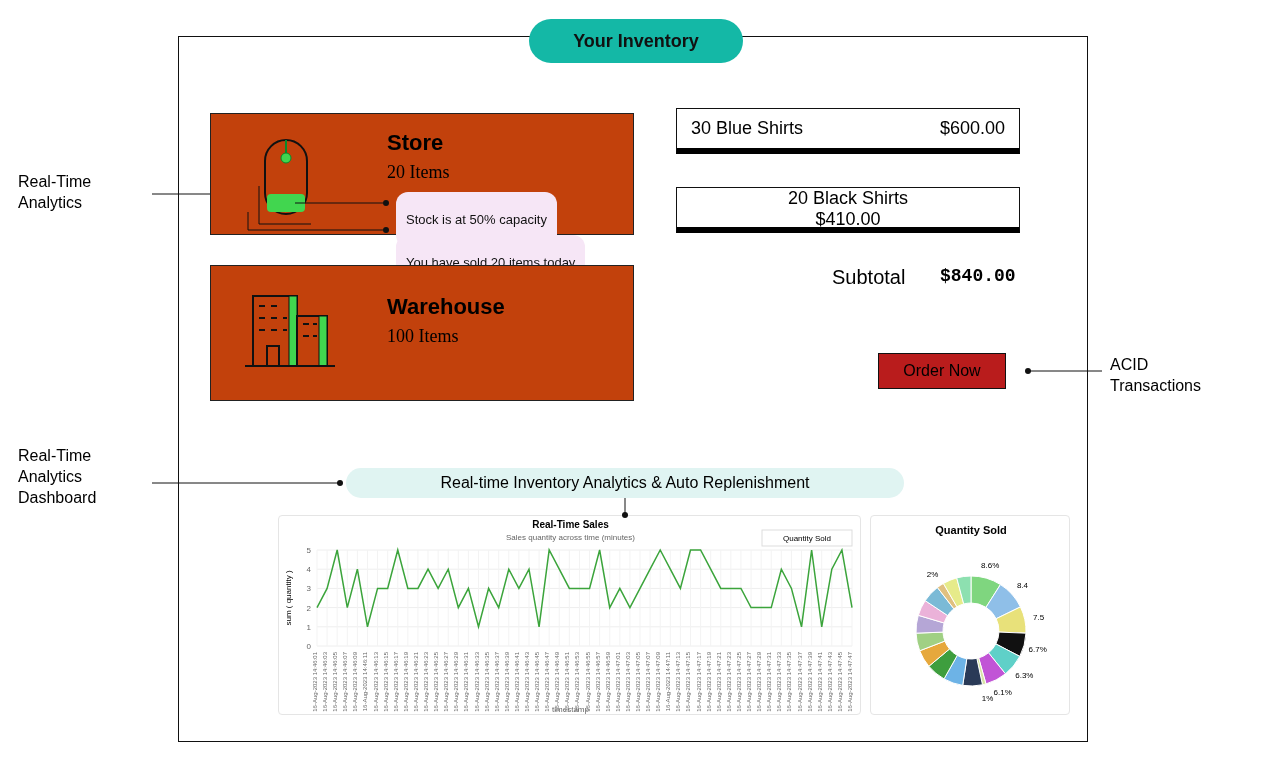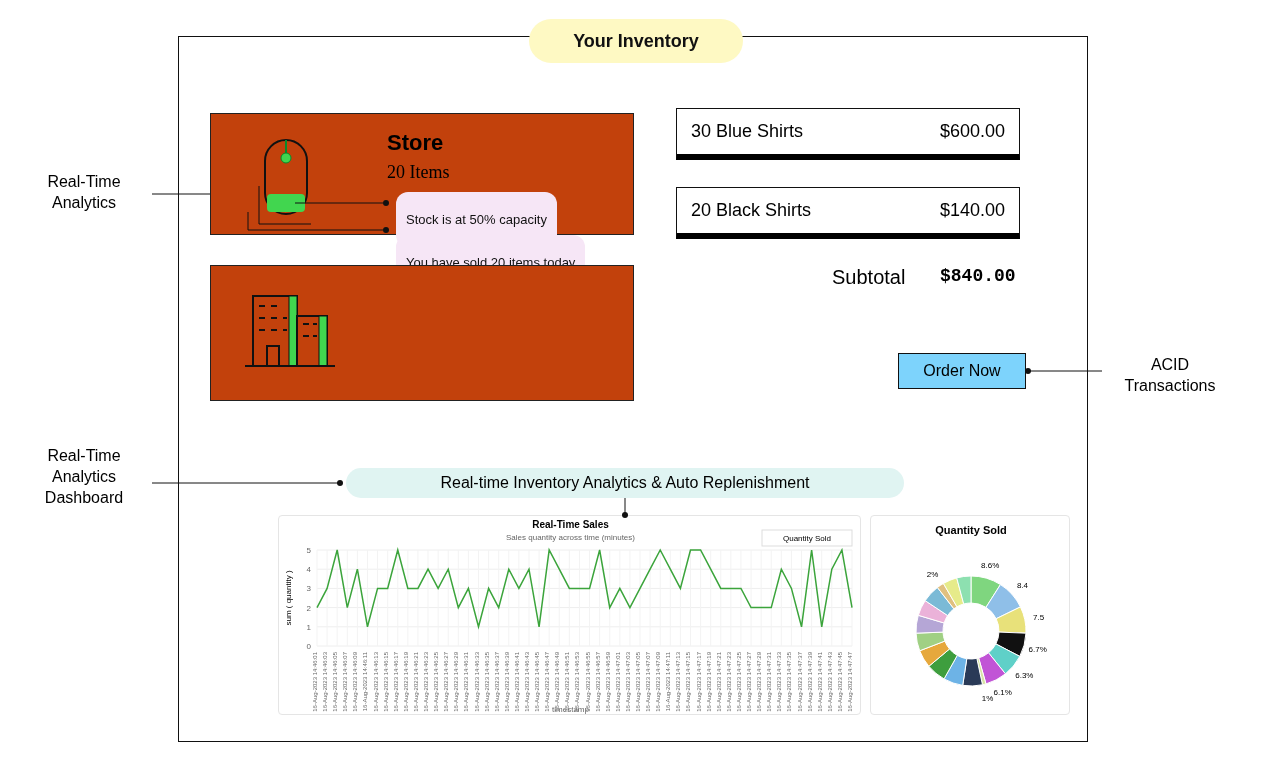--- a/index.html
+++ b/index.html
@@ -1,46 +1,46 @@
 <!DOCTYPE html>
 <html><head>
 <meta charset="utf-8">
 <style>
   * { box-sizing: border-box; font-family: -apple-system, BlinkMacSystemFont, "Segoe UI", Arial, sans-serif; }
   body { margin: 0; background: #fff; width: 1272px; height: 764px; position: relative; }
   .frame { position: absolute; left: 178px; top: 36px; width: 910px; height: 706px; border: 1px solid #111; }
-  .title-chip { position: absolute; left: 529px; top: 19px; width: 214px; height: 44px; background: #fef9c3; border-radius: 22px; text-align: center; line-height: 44px; font-size: 18px; font-weight: 600; color: #111; z-index: 3; }
+  .title-chip { position: absolute; left: 529px; top: 19px; width: 214px; height: 44px; background: #14b8a6; border-radius: 22px; text-align: center; line-height: 44px; font-size: 18px; font-weight: 600; color: #111; z-index: 3; }
 
   .card { position: absolute; border: 1px solid #222; background: #c2410c; }
   .store-card { left: 210px; top: 113px; width: 424px; height: 122px; }
   .wh-card   { left: 210px; top: 265px; width: 424px; height: 136px; }
 
   .card-icon { position: absolute; left: 20px; top: 14px; width: 120px; height: 95px; }
   .card-text { position: absolute; left: 176px; top: 16px; }
   .card-title { font-weight: 700; font-size: 22px; }
   .card-sub   { font-size: 18px; margin-top: 6px; font-family: Liberation Serif, serif; }
 
   .pill { position: absolute; background: #f6e6f6; color: #111; border-radius: 12px; font-size: 13px; padding: 20px 10px; }
   .pill-dot { position: absolute; width: 6px; height: 6px; border-radius: 50%; background: #111; }
 
-  .line-item { position: absolute; border: 1px solid #111; border-bottom: 6px solid #000; width: 344px; height: 52px; display:flex; align-items:center; justify-content:space-between; padding: 0 14px; font-size: 18px; }
+  .line-item { position: absolute; border: 1px solid #111; border-bottom: 6px solid #000; width: 344px; height: 46px; display:flex; align-items:center; justify-content:space-between; padding: 0 14px; font-size: 18px; }
   .li1 { left: 676px; top: 108px; }
-  .li2 { left: 676px; top: 187px; }
+  .li2 { left: 676px; top: 187px; flex-direction: column; }
   .subtotal { position:absolute; left: 832px; top: 266px; font-size: 20px; font-weight: 400; }
   .subval   { position:absolute; left: 940px; top: 266px; font-size: 18px; font-weight: 700; font-family: Liberation Mono, monospace; }
 
-  .order-btn { position: absolute; left: 898px; top: 353px; width: 128px; height: 36px; background: #7dd3fc; border: 1px solid #111; text-align: center; line-height: 34px; font-size: 16px; cursor: pointer; }
+  .order-btn { position: absolute; left: 878px; top: 353px; width: 128px; height: 36px; background: #b91c1c; border: 1px solid #111; text-align: center; line-height: 34px; font-size: 16px; cursor: pointer; }
 
   .analytics-chip { position: absolute; left: 346px; top: 468px; width: 558px; height: 30px; background: #e0f4f2; border-radius: 16px; text-align:center; line-height: 30px; font-size: 16px; font-weight: 500; }
 
   .chart-panel { position:absolute; border:1px solid #e5e5e5; background:#fff; border-radius:4px; }
   .line-panel  { left: 278px; top: 515px; width: 583px; height: 200px; }
   .donut-panel { left: 870px; top: 515px; width: 200px; height: 200px; }
 
-  .callout { position:absolute; font-size:16px; text-align:center; line-height:1.3; }
+  .callout { position:absolute; font-size:16px; line-height:1.3; }
 
   .lbl-rt    { left: 18px; top: 172px; width: 132px; }
   .lbl-dash  { left: 18px; top: 446px; width: 132px; }
   .lbl-acid  { left: 1110px; top: 355px; width: 120px; }
 
   svg text { font-family: inherit; }
 </style>
 </head>
 <body>
 
@@ -104,29 +104,33 @@
           <line x1="40" y1="42" x2="46" y2="42"></line>
           <line x1="52" y1="42" x2="56" y2="42"></line>
         <line x1="72" y1="36" x2="78" y2="36"></line>
           <line x1="82" y1="36" x2="86" y2="36"></line>
         <line x1="72" y1="48" x2="78" y2="48"></line>
           <line x1="82" y1="48" x2="86" y2="48"></line>
       </g>
       <line x1="14" y1="78" x2="104" y2="78" stroke="#111" stroke-width="2"></line>
     </svg>
   </div>
+  <div class="card-text" style="top:28px">
+    <div class="card-title">Warehouse</div>
+    <div class="card-sub">100 Items</div>
+  </div>
 </div>
 
 <div class="line-item li1">
   <span>30 Blue Shirts</span>
   <span>$600.00</span>
 </div>
 <div class="line-item li2">
   <span>20 Black Shirts</span>
-  <span>$140.00</span>
+  <span>$410.00</span>
 </div>
 <div class="subtotal">Subtotal</div>
 <div class="subval">$840.00</div>
 
 <div class="order-btn">Order Now</div>
 
 <div class="analytics-chip">Real-time Inventory Analytics &amp; Auto Replenishment</div>
 
 <div class="chart-panel line-panel">
   <svg id="linechart" width="583" height="200">

